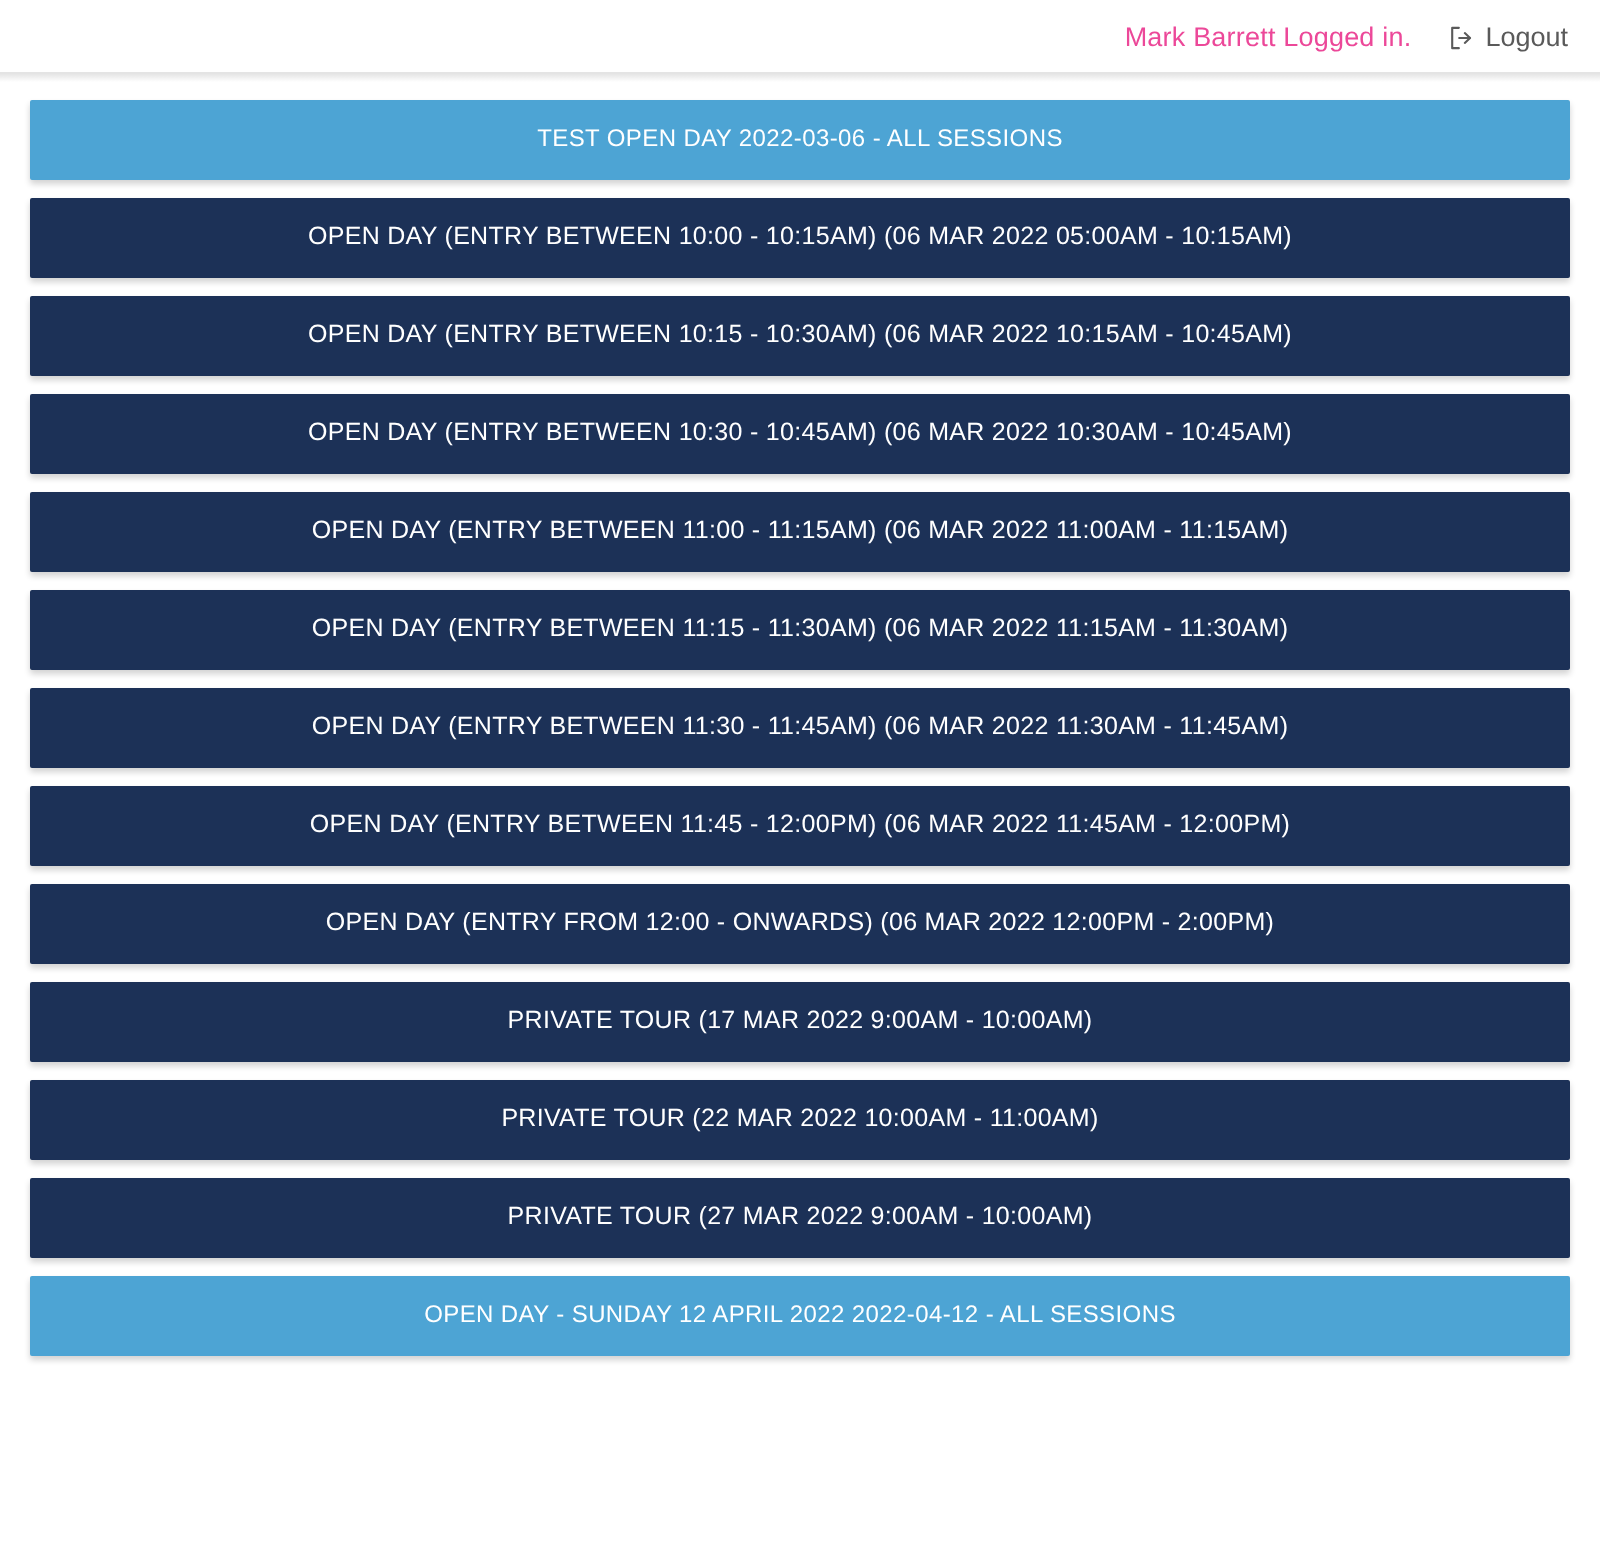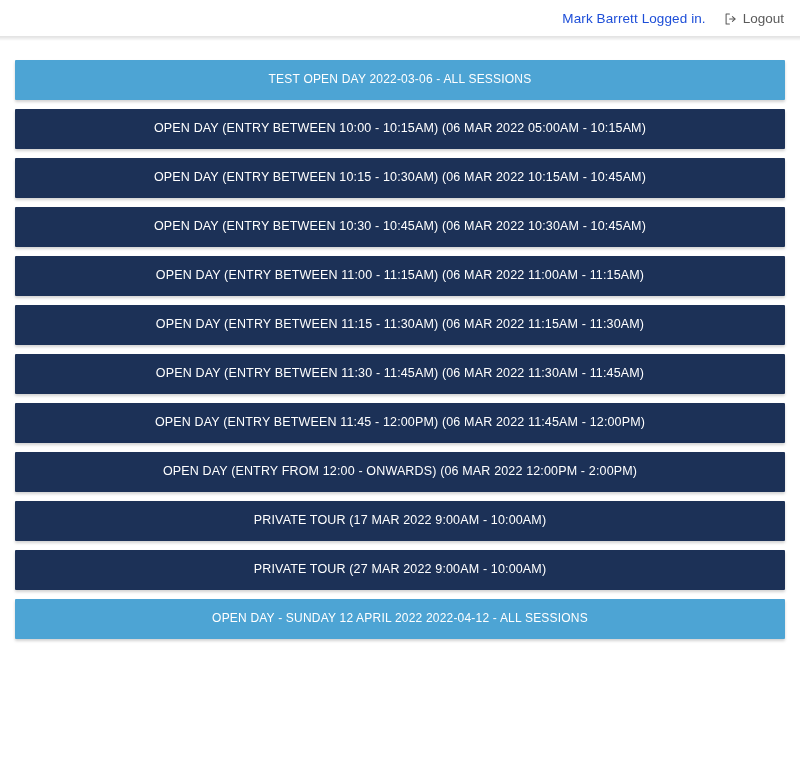--- a/index.html
+++ b/index.html
@@ -40,21 +40,21 @@
   .topbar-divider {
     position: absolute;
     left: 0;
     right: 0;
     bottom: 0;
     height: 1px;
     background: #e4e4e4;
   }
   .user-status {
     font-size: 13.5px;
-    color: #1d4ed8;
+    color: #ec4899;
     letter-spacing: 0.1px;
     white-space: nowrap;
   }
   .logout-link {
     display: inline-flex;
     align-items: flex-end;
     gap: 5px;
     margin-left: 18px;
     font-size: 13.5px;
     color: #5a5a5a;
@@ -65,21 +65,21 @@
   .logout-icon {
     display: inline-block;
     width: 14px;
     height: 14px;
     line-height: 0;
   }
   .logout-icon svg { display: block; }
 
   
   .sessions {
-    padding: 23px 15px 0 15px;
+    padding: 13px 15px 0 15px;
     box-sizing: border-box;
   }
   .session-row {
     width: 770px;
     height: 40px;
     margin-bottom: 9px;
     display: flex;
     align-items: center;
     justify-content: center;
     box-sizing: border-box;
@@ -152,18 +152,21 @@
     <div class="session-row session">
       <span class="session-label">OPEN DAY (ENTRY BETWEEN 11:45 - 12:00PM) (06 MAR 2022 11:45AM - 12:00PM)</span>
     </div>
     <div class="session-row session">
       <span class="session-label">OPEN DAY (ENTRY FROM 12:00 - ONWARDS) (06 MAR 2022 12:00PM - 2:00PM)</span>
     </div>
     <div class="session-row session">
       <span class="session-label">PRIVATE TOUR (17 MAR 2022 9:00AM - 10:00AM)</span>
     </div>
     <div class="session-row session">
+      <span class="session-label">PRIVATE TOUR (22 MAR 2022 10:00AM - 11:00AM)</span>
+    </div>
+    <div class="session-row session">
       <span class="session-label">PRIVATE TOUR (27 MAR 2022 9:00AM - 10:00AM)</span>
     </div>
     <div class="session-row group">
       <span class="session-label">OPEN DAY - SUNDAY 12 APRIL 2022 2022-04-12 - ALL SESSIONS</span>
     </div>
   </div>
 
 </body></html>

